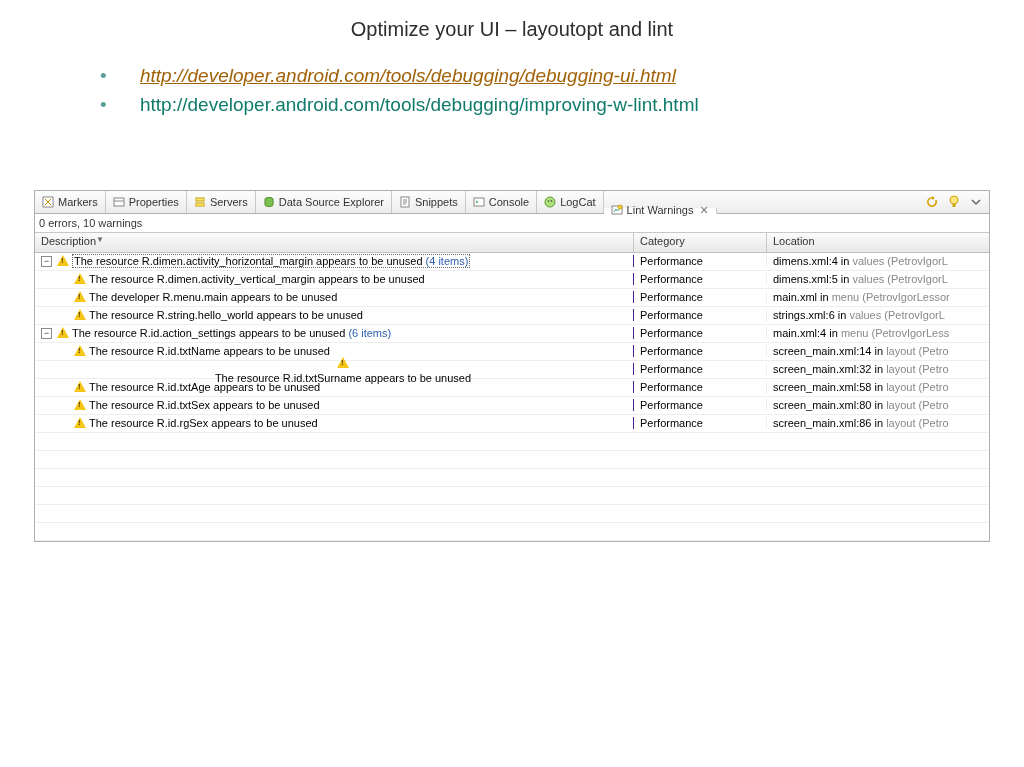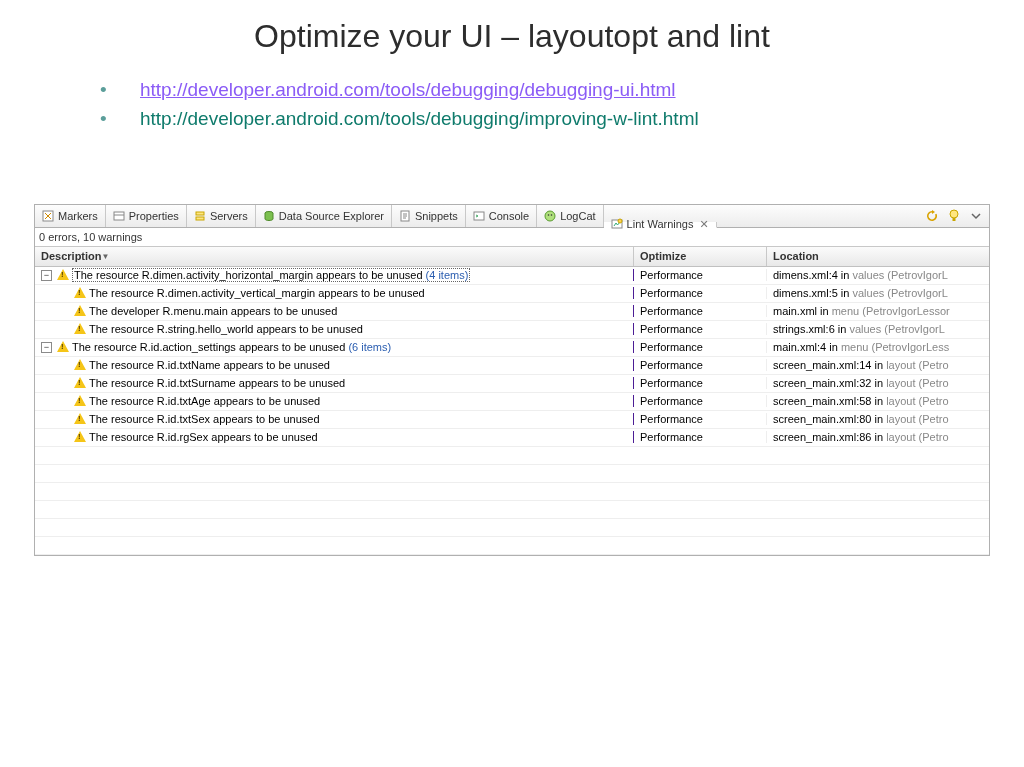--- a/index.html
+++ b/index.html
@@ -13,21 +13,21 @@
     overflow: hidden;
   }
   .slide {
     width: 1024px;
     height: 767px;
     box-sizing: border-box;
     padding: 18px 0 0 0;
   }
   .title {
     text-align: center;
-    font-size: 32px;
+    font-size: 20px;
     color: #2d2d2d;
     margin: 0 0 20px 0;
     font-weight: normal;
   }
   .bullets {
     list-style: none;
     padding: 0 0 0 90px;
     margin: 0 0 30px 0;
   }
   .bullets li {
@@ -38,22 +38,23 @@
     color: #0f7b6c;
   }
   .bullets li::before {
     content: "•";
     position: absolute;
     left: 10px;
     color: #5b9e9a;
     font-size: 19px;
   }
   .bullets li a {
-    color: #8b5cf6;
+    color: #a16207;
     text-decoration: underline;
+    font-style: italic;
   }
   .eclipse-panel {
     margin: 70px 34px 0 34px;
     border: 1px solid #b0b0b0;
     font-family: Tahoma, Arial, sans-serif;
     font-size: 11px;
     background: #f5f5f5;
   }
   .tabbar {
     display: flex;
@@ -100,22 +101,20 @@
     display:flex;
     height:19px;
     background: linear-gradient(#fbfbfb,#e8e8e8);
     border-bottom:1px solid #c0c0c0;
   }
   .th {
     border-right:1px solid #c8c8c8;
     padding:2px 6px;
     color:#333;
     display:flex;
-    align-items:center;
-    font-weight:bold;
   }
   .col-desc { flex: 1 1 auto; }
   .col-cat  { width: 120px; flex: 0 0 120px; }
   .col-loc  { width: 210px; flex: 0 0 210px; border-right:none;}
   .rows { background:#ffffff; }
   .row {
     display:flex;
     height:17px;
     border-bottom:1px solid #eeeeee;
     align-items:center;
@@ -246,21 +245,21 @@
       </div>
     </div>
 
     <div class="status-line">0 errors, 10 warnings</div>
 
     <div class="tbl-head">
       <div class="th col-desc">
         <span>Description</span>
         <span class="sort-arrow">▼</span>
       </div>
-      <div class="th col-cat">Optimize</div>
+      <div class="th col-cat">Category</div>
       <div class="th col-loc">Location</div>
     </div>
 
     <div class="rows" id="rows">
         <div class="row">
           <div class="cell desc" style="padding-left: 6px;">
             <span class="tree-toggle">−</span>
             <span class="warn-ic"></span>
             <span class="selbox"><span>The resource R.dimen.activity_horizontal_margin appears to be unused</span><span class="count-link"> (4 items)</span></span>
           </div>
@@ -306,21 +305,21 @@
         <div class="row">
           <div class="cell desc" style="padding-left: 24px;">
             <span style="width: 12px; display: inline-block;"></span>
             <span class="warn-ic"></span>
             <span><span>The resource R.id.txtName appears to be unused</span></span>
           </div>
           <div class="cell cat">Performance</div>
           <div class="cell loc"><span class="loc-file">screen_main.xml</span>:<span class="loc-line">14</span> in <span class="loc-path">layout</span> <span class="loc-path">(Petro</span></div>
         </div>
         <div class="row">
-          <div class="cell desc" style="padding-left: 24px;">
+          <div class="cell desc" style="padding-left: 24px; flex-direction: column;">
             <span style="width: 12px; display: inline-block;"></span>
             <span class="warn-ic"></span>
             <span><span>The resource R.id.txtSurname appears to be unused</span></span>
           </div>
           <div class="cell cat">Performance</div>
           <div class="cell loc"><span class="loc-file">screen_main.xml</span>:<span class="loc-line">32</span> in <span class="loc-path">layout</span> <span class="loc-path">(Petro</span></div>
         </div>
         <div class="row">
           <div class="cell desc" style="padding-left: 24px;">
             <span style="width: 12px; display: inline-block;"></span>

